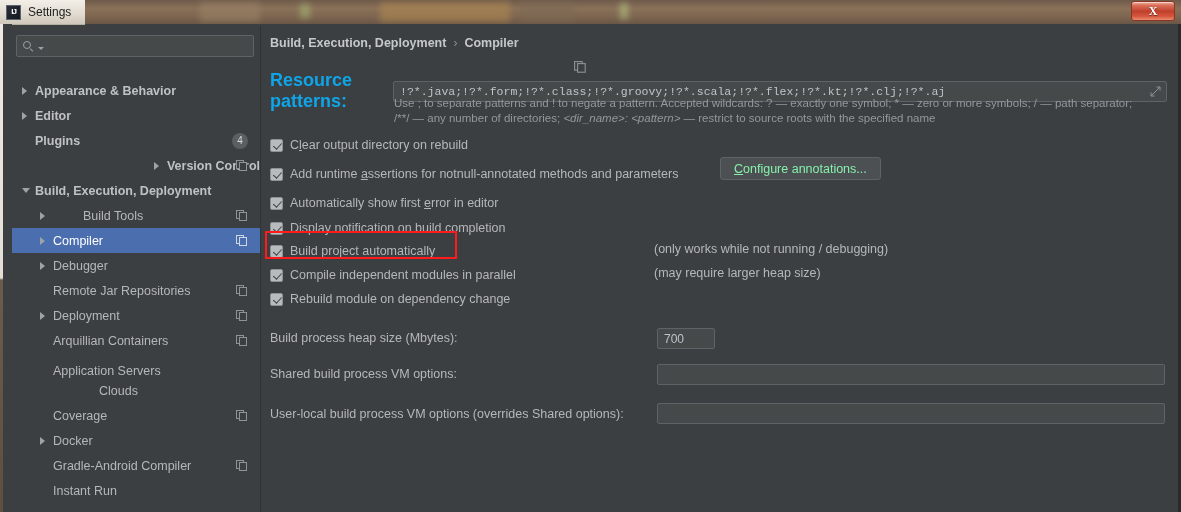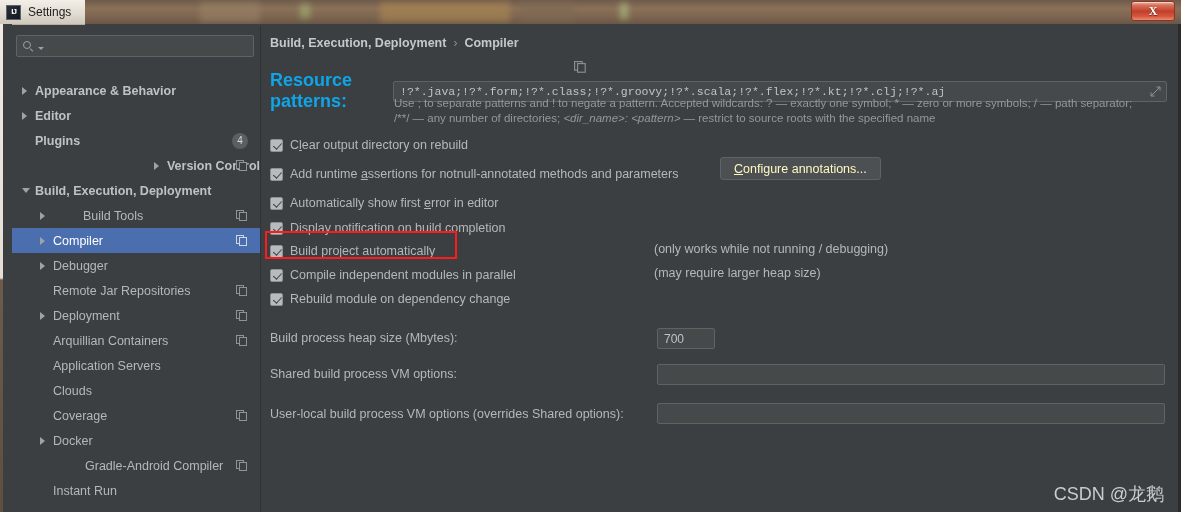--- a/index.html
+++ b/index.html
@@ -421,21 +421,21 @@
     border-radius: 3px;
     box-sizing: border-box;
     display: flex;
     align-items: center;
     justify-content: center;
     padding: 0 13px;
     cursor: pointer;
   }
   .btn span {
     font-size: 12.5px;
-    color: #fef9c3;
+    color: #86efac;
     white-space: nowrap;
   }
   .btn span u { text-decoration: underline; }
 
   
   .form-row {
     position: absolute;
     left: 9px;
     display: flex;
     align-items: center;
@@ -606,27 +606,27 @@
         <div class="tree-row" style="padding-left: 28px;">
           <span class="tw-slot">
             <span class="tw none"></span>
           </span>
           <span class="tree-label">Arquillian Containers</span>
           <span class="copy-icon">
             <span class="b b1"></span>
             <span class="b b2"></span>
           </span>
         </div>
-        <div class="tree-row" style="padding-left: 28px;">
+        <div class="tree-row" style="padding-left: 28px; align-items: flex-end;">
           <span class="tw-slot">
             <span class="tw none"></span>
           </span>
           <span class="tree-label">Application Servers</span>
         </div>
-        <div class="tree-row" style="padding-left: 28px;">
+        <div class="tree-row" style="padding-left: 28px; gap: 46px;">
           <span class="tw-slot">
             <span class="tw none"></span>
           </span>
           <span class="tree-label">Clouds</span>
         </div>
         <div class="tree-row" style="padding-left: 28px;">
           <span class="tw-slot">
             <span class="tw none"></span>
           </span>
           <span class="tree-label">Coverage</span>
@@ -634,21 +634,21 @@
             <span class="b b1"></span>
             <span class="b b2"></span>
           </span>
         </div>
         <div class="tree-row" style="padding-left: 28px;">
           <span class="tw-slot">
             <span class="tw"></span>
           </span>
           <span class="tree-label">Docker</span>
         </div>
-        <div class="tree-row" style="padding-left: 28px; gap: 32px;">
+        <div class="tree-row" style="padding-left: 28px;">
           <span class="tw-slot">
             <span class="tw none"></span>
           </span>
           <span class="tree-label">Gradle-Android Compiler</span>
           <span class="copy-icon">
             <span class="b b1"></span>
             <span class="b b2"></span>
           </span>
         </div>
         <div class="tree-row" style="padding-left: 28px;">
@@ -757,18 +757,17 @@
       <span class="val"></span>
     </div>
 
     <div class="form-row" style="top:381px">
       <span class="form-label">User-local build process VM options (overrides Shared options):</span>
     </div>
     <div class="text-field" style="left:396px; top:377px; width:508px">
       <span class="val"></span>
     </div>
 
-    <div class="watermark">CSDN @龙鹅</div>
   </div>
 
   <div class="annot" style="left:265px; top:231px; width:192px; height:28px;"></div>
 
 </div>
 
 </body></html>

